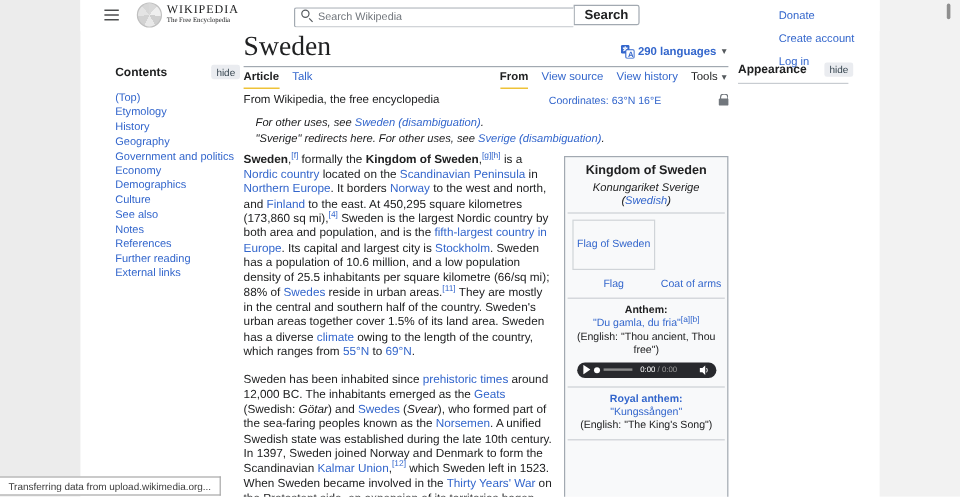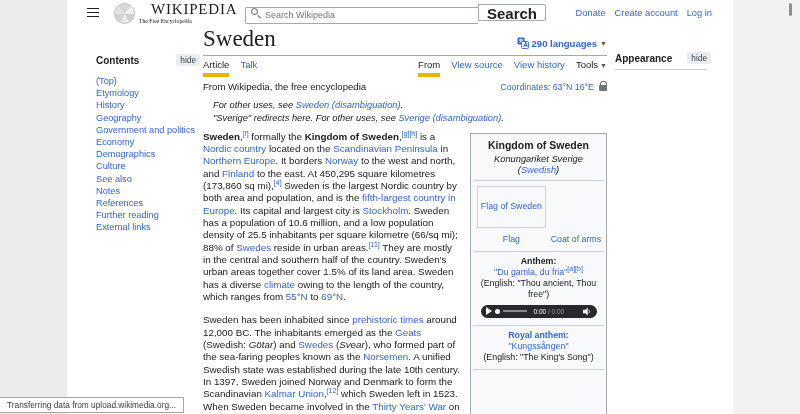--- a/index.html
+++ b/index.html
@@ -20,32 +20,32 @@
   .scroll-thumb { position:absolute; left:789px; top:3px; width:3px; height:13px; background:#8f8f8f; border-radius:2px; }
 
   
   .topbar { position:absolute; left:67px; top:0; width:666px; height:26px; background:#fff; }
   .hamburger { position:absolute; left:20px; top:8px; width:12px; cursor:pointer; }
   .hamburger span { display:block; width:12px; height:1.4px; background:#202122; margin-bottom:2.6px; }
   .logo { position:absolute; left:47px; top:2px; display:flex; align-items:center; }
   .globe { width:21px; height:21px; border-radius:50%; border:1px solid #bfbfbf;
     background: conic-gradient(#d9d9d9 0 40deg,#efefef 40deg 95deg,#cfcfcf 95deg 150deg,#e9e9e9 150deg 205deg,#d2d2d2 205deg 265deg,#e4e4e4 265deg 320deg,#d6d6d6 320deg 360deg); }
   .wordmark { margin-left:4px; font-family:"Liberation Serif", serif; line-height:1; }
-  .wordmark .wm1 { font-size:15px; letter-spacing:0.8px; color:#202122;margin-left:12px; }
+  .wordmark .wm1 { font-size:10px; letter-spacing:0.8px; color:#202122; }
   .wordmark .wm2 { font-size:5.7px; color:#202122; margin-top:1.5px; }
   .searchwrap { position:absolute; left:135px; top:4px; display:flex; }
   .searchbox { position:relative;margin-left:43px; }
   .searchbox input { width:233px; height:17px; border:1px solid #a2a9b1; border-right:none; border-radius:2px 0 0 2px;
     padding:0 4px 0 19px; font-size:9px; font-family:"Liberation Sans",sans-serif; color:#202122; outline:none; }
   .searchbox input::placeholder { color:#72777d; }
   .mag { position:absolute; left:6px; top:4px; width:7px; height:7px; border:1.3px solid #54595d; border-radius:50%; }
   .mag:after { content:""; position:absolute; left:5.5px; top:5.5px; width:4px; height:1.3px; background:#54595d; transform:rotate(45deg); transform-origin:0 0; }
   .searchbtn { height:17px; border:1px solid #a2a9b1; background:#fff; border-radius:0 2px 2px 0;
-    font-size:15px; font-weight:bold; color:#202122; padding:0 8px; cursor:pointer; font-family:"Liberation Sans",sans-serif; }
-  .userlinks { position:absolute; right:21px; top:8px; display:flex; gap:9px; font-size:9.3px; }
+    font-size:11px; font-weight:bold; color:#202122; padding:0 8px; cursor:pointer; font-family:"Liberation Sans",sans-serif; }
+  .userlinks { position:absolute; right:21px; top:8px; display:flex; gap:9px; font-size:9.3px;flex-direction:column; }
 
   
   .contents { position:absolute; left:96px; top:54px; width:104px; }
   .panel-head { display:flex; align-items:center; justify-content:space-between; }
   .panel-title { font-size:10px; font-weight:bold; color:#202122; }
   .chip { background:#eaecf0; border-radius:2px; font-size:8.3px; color:#36454f; padding:1px 4px; cursor:pointer; }
   .side-list { margin-top:9px; }
   .side-item { display:block; font-size:9.2px; line-height:12.2px; color:#3366cc; }
 
   
@@ -54,26 +54,26 @@
 
   
   .main { position:absolute; left:203px; top:26px; width:404px; }
   .title-row { display:flex; justify-content:space-between; align-items:flex-end; border-bottom:1px solid #a2a9b1; padding-bottom:3px; }
   .page-title { font-family:"Liberation Serif", serif; font-size:23px; line-height:26px; font-weight:400; color:#202122; }
   .langbtn { display:flex; align-items:center; gap:3px; font-size:9.5px; font-weight:bold; color:#3366cc; cursor:pointer; padding-bottom:3px; }
   .langbtn .chev { font-size:7px; color:#54595d; font-weight:normal; }
   .tabs-row { display:flex; justify-content:space-between; margin-top:3px; font-size:9.5px; }
   .tabs-l, .tabs-r { display:flex; gap:11px; align-items:flex-start; }
   .tab { color:#3366cc; cursor:pointer; padding-bottom:3px; }
-  .tab.active { color:#202122; border-bottom:4px solid #eab308; }
+  .tab.active { color:#202122; border-bottom:1px solid #eab308;font-weight:bold; }
   .tab.dark { color:#202122; }
   .tab .chev { font-size:7px; color:#54595d; margin-left:2px; }
   .subtitle-row { display:flex; justify-content:space-between; align-items:center; margin-top:4px; }
   .subtitle { font-size:9.6px; color:#202122; }
-  .coords { display:flex; align-items:center; font-size:8.8px; color:#3366cc; }
+  .coords { display:flex; align-items:center; font-size:8.8px; color:#3366cc;gap:43px; }
   .lockicon { width:8px; height:6px; background:#72777d; border-radius:1px; position:relative; margin-left:5px; margin-top:2px; }
   .lockicon:before { content:""; position:absolute; top:-3.6px; left:1.4px; width:5px; height:4px;
     border:1.2px solid #72777d; border-bottom:none; border-radius:3px 3px 0 0; }
   .hatnotes { margin-top:7px; padding-left:10px; font-style:italic; font-size:9.3px; line-height:12.8px; }
 
   
   .body-text { margin-top:6px; }
   .para { font-size:9.8px; line-height:12.35px; margin-bottom:11px; }
   .infobox { float:right; width:137px; min-height:338px; margin:2px 0 6px 9px;
     background:#f8f9fa; border:1px solid #a2a9b1; padding:3px 2px 2px;

